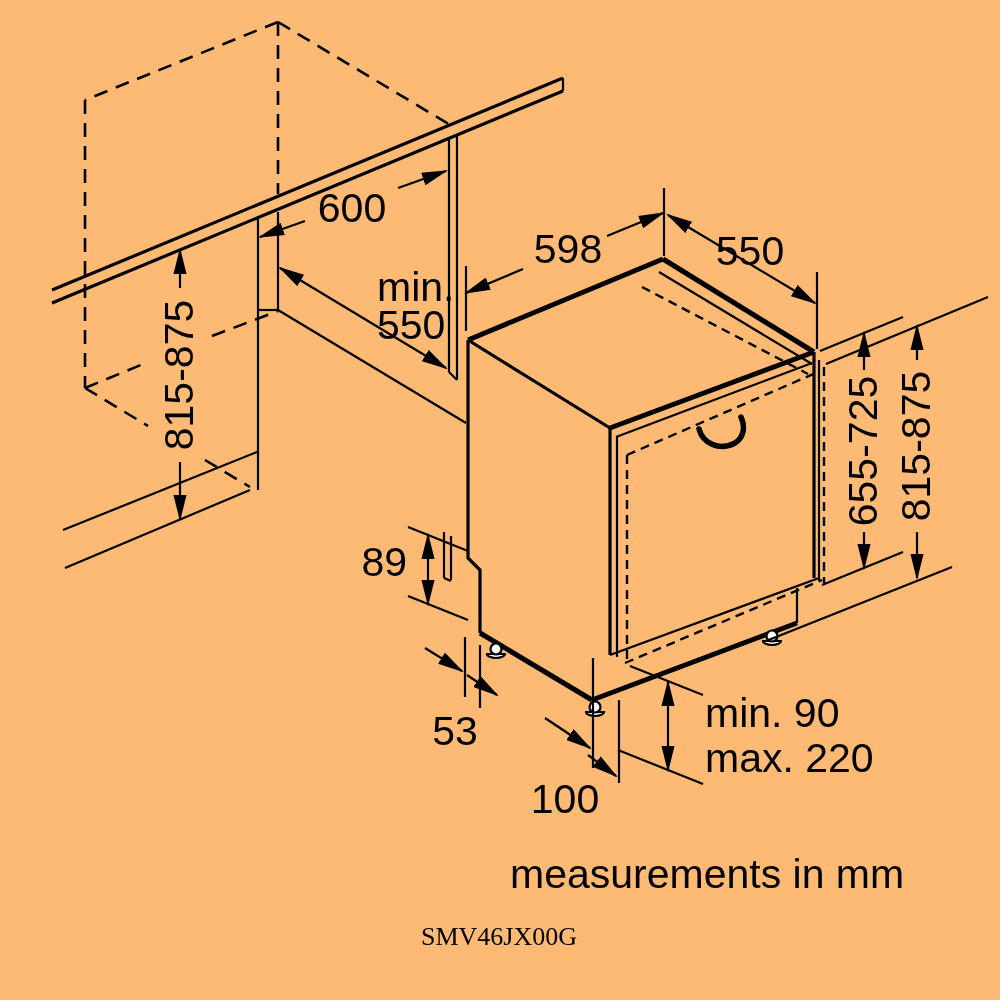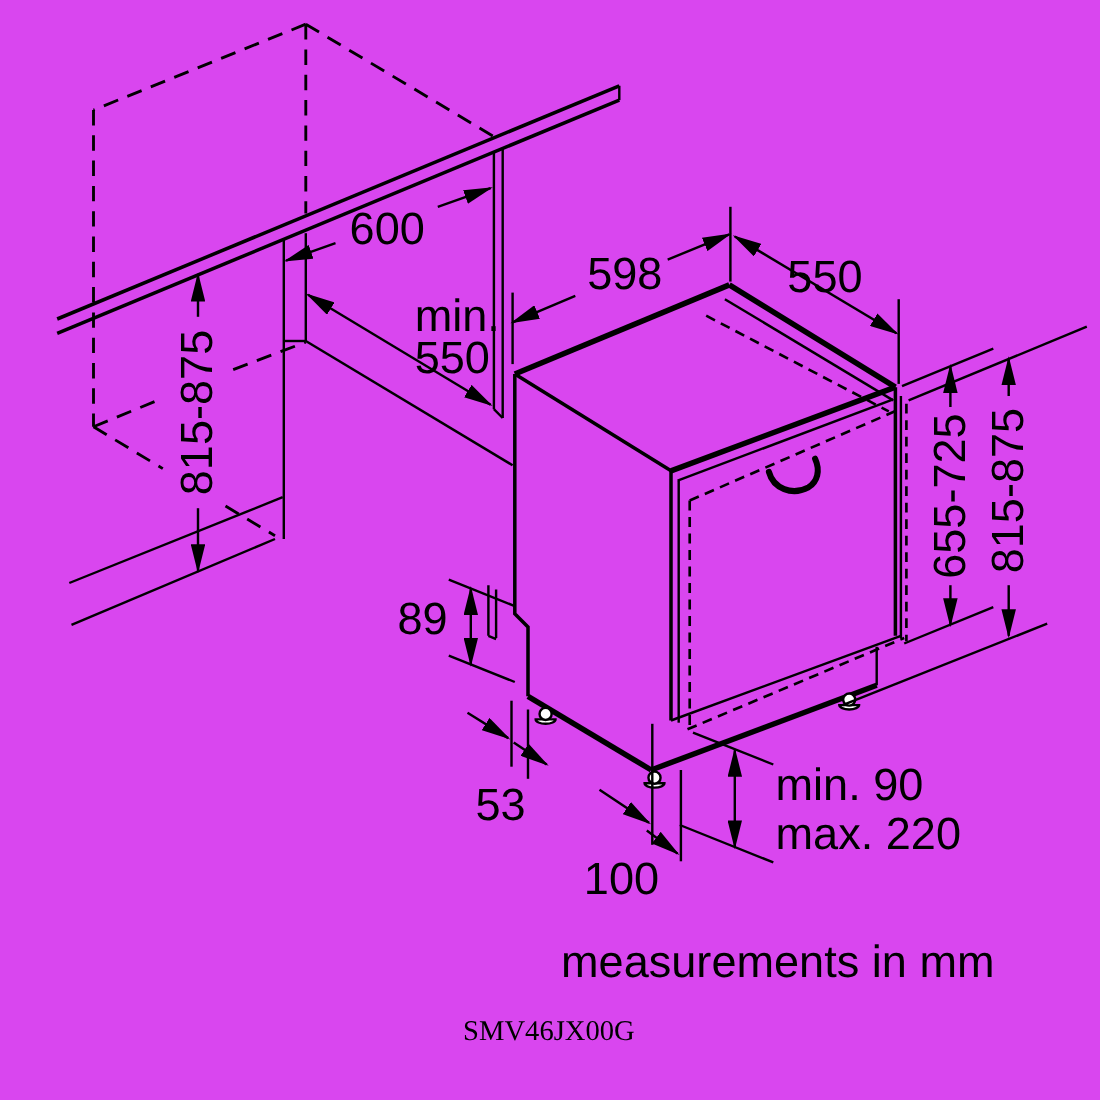--- a/index.html
+++ b/index.html
@@ -1,16 +1,16 @@
 <!DOCTYPE html>
 <html><head>
 <meta charset="utf-8">
 <style>
   html,body{margin:0;padding:0;background:#fff;}
-  .canvas{position:relative;width:1000px;height:1000px;background:#d946ef;overflow:hidden;}
+  .canvas{position:relative;width:1000px;height:1000px;background:#fdba74;overflow:hidden;}
   svg{display:block;}
   text{fill:#000;}
   .dim-label{font-family:"Liberation Sans","DejaVu Sans",sans-serif;font-size:41px;}
   .caption{font-family:"Liberation Sans","DejaVu Sans",sans-serif;font-size:41px;}
   .model{font-family:"Liberation Serif","DejaVu Serif",serif;font-size:26px;}
   .s2{stroke:#000;stroke-width:2.2;fill:none;}
   .s3{stroke:#000;stroke-width:3.2;fill:none;}
   .s5{stroke:#000;stroke-width:5;fill:none;}
   .dashBig{stroke:#000;stroke-width:2.6;fill:none;stroke-dasharray:14 9;}
   .dashSm{stroke:#000;stroke-width:2.4;fill:none;stroke-dasharray:9 6;}

